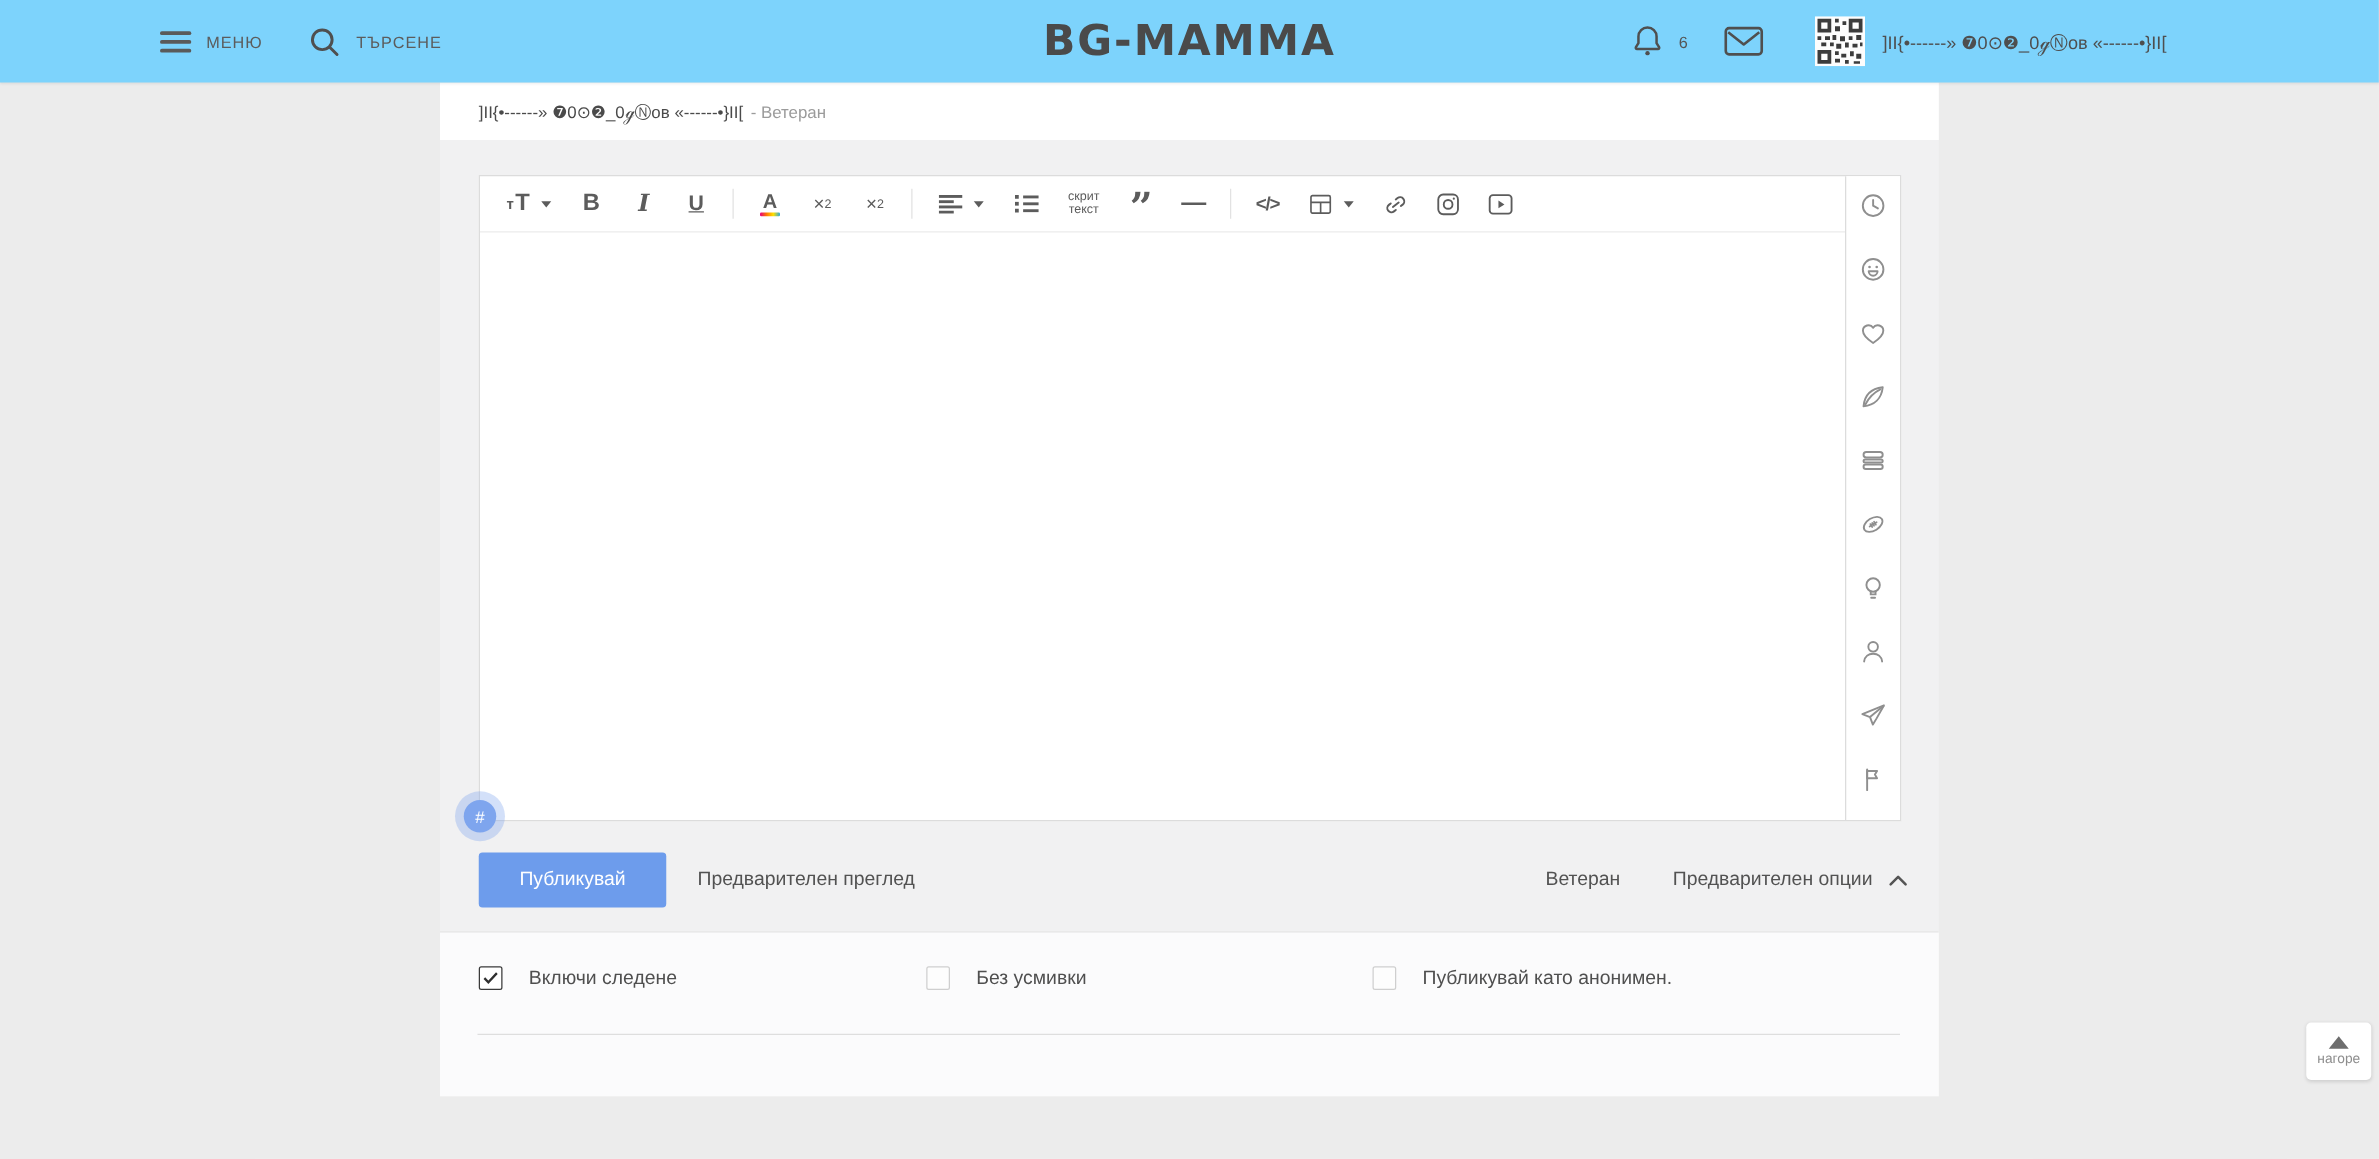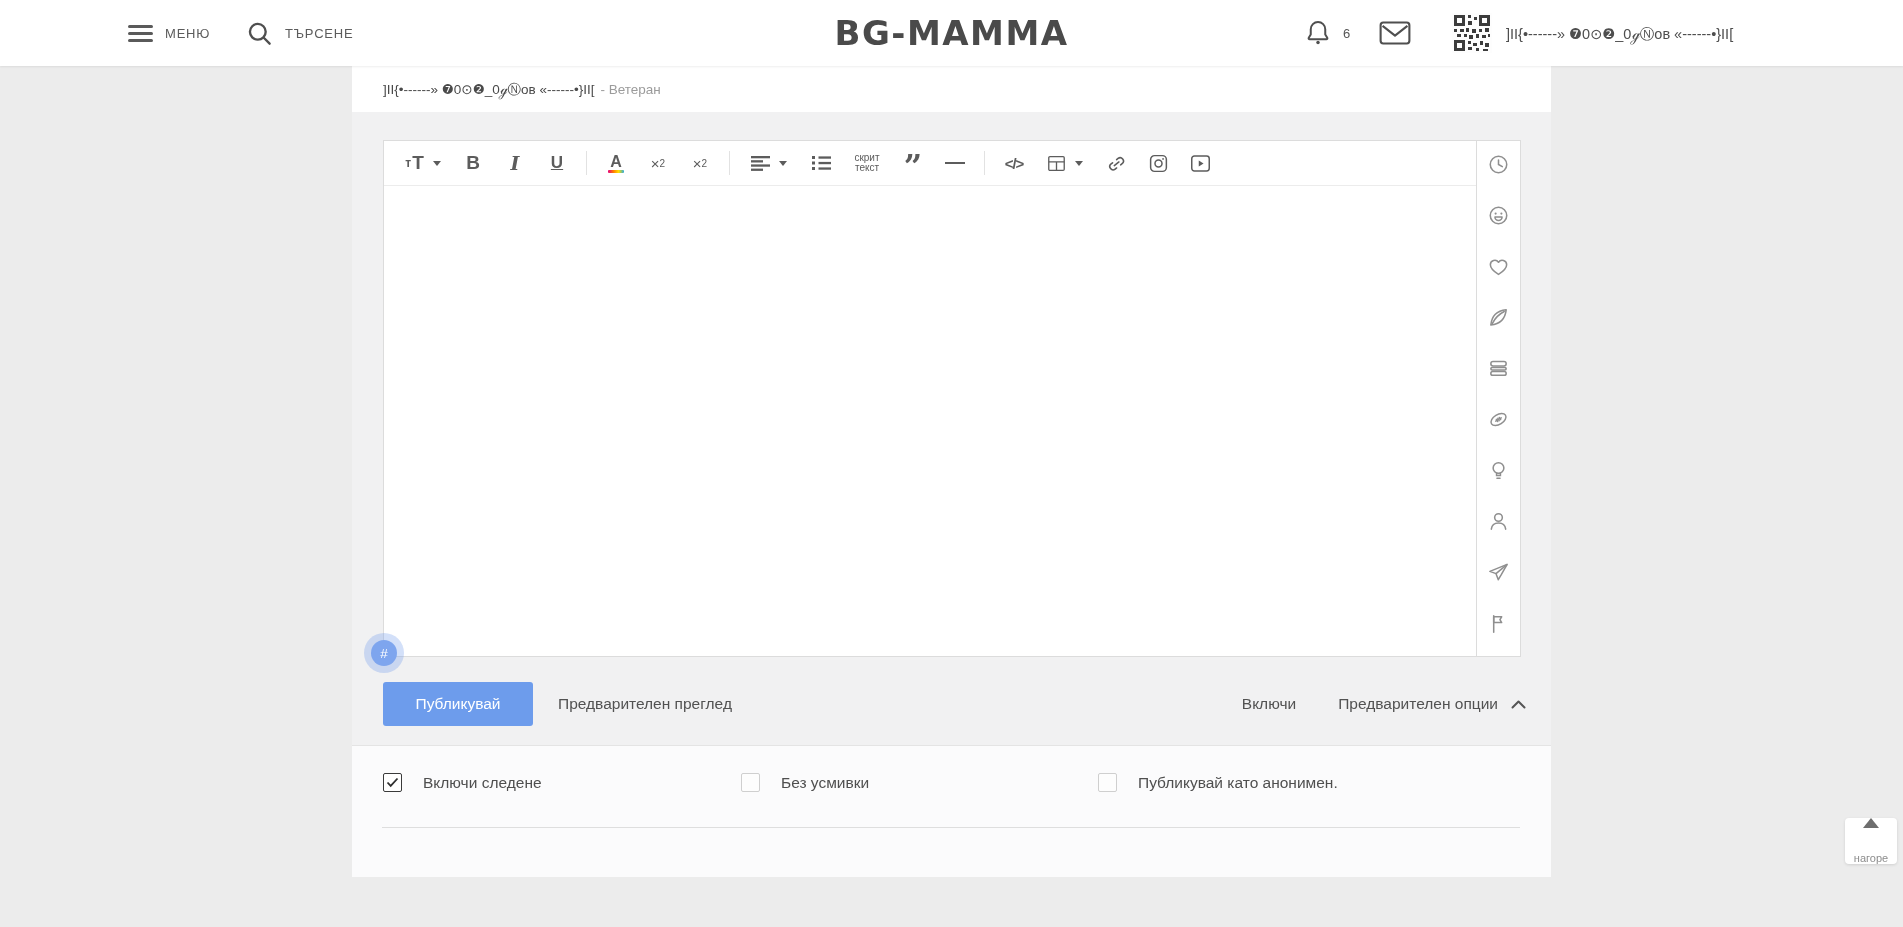--- a/index.html
+++ b/index.html
@@ -8,21 +8,21 @@
     position:relative; overflow:hidden;
     background:#ececec;
     font-family:"Liberation Sans","DejaVu Sans",sans-serif;
     color:#4f4f4f;
   }
   svg { display:block; }
 
   
   .header {
     position:absolute; top:0; left:0; width:1903px; height:66px;
-    background:#ffffff; box-shadow:0 1px 2px rgba(0,0,0,.07); z-index:20;
+    background:#7dd3fc; box-shadow:0 1px 2px rgba(0,0,0,.07); z-index:20;
   }
   .hdr-item { position:absolute; top:0; height:66px; display:flex; align-items:center; gap:12px; cursor:pointer; }
   .menu-btn { left:128px; }
   .search-btn { left:246px; }
   .hdr-label { font-size:13px; letter-spacing:.8px; color:#5c5c5c; }
   .hamburger { width:25px; display:flex; flex-direction:column; gap:4px; }
   .hamburger span { display:block; height:3px; border-radius:2px; background:#5a5a5a; }
   .logo {
     position:absolute; left:50%; top:0; transform:translateX(-50%);
     height:66px; display:flex; align-items:center;
@@ -118,21 +118,21 @@
   .checkbox svg { visibility:hidden; }
   .checkbox.checked { border:1.5px solid #3a3a3a; background:#fff; }
   .checkbox.checked svg { visibility:visible; }
   .opt-label { margin-left:21px; font-size:15.5px; color:#4f4f4f; }
   .opt-hr { position:absolute; left:30px; right:31px; top:81px; height:1px; background:#dedede; }
 
   
   .scroll-top {
     position:absolute; left:1845px; top:818px; width:52px; height:46px;
     background:#fff; border-radius:4px; box-shadow:0 1px 3px rgba(0,0,0,.12);
-    display:flex; flex-direction:column; align-items:center; justify-content:space-between; gap:3px;
+    display:flex; flex-direction:column; align-items:center; justify-content:center; gap:3px;
     cursor:pointer; z-index:15;
   }
   .tri-up { width:0; height:0; border-left:8px solid transparent; border-right:8px solid transparent; border-bottom:10px solid #6e6e6e; }
   .scroll-top-label { font-size:11px; color:#8d8d8d; line-height:11px; }
 </style>
 </head>
 <body>
 
 <div class="header">
   <div class="hdr-item menu-btn">
@@ -388,21 +388,21 @@
 
   <div class="hash-fab">
     <span class="hash-halo"></span>
     <span class="hash-core">#</span>
   </div>
 
   <div class="actions-row">
     <div class="publish-btn">Публикувай</div>
     <div class="preview-btn">Предварителен преглед</div>
     <div class="right-actions">
-      <span class="txt-action">Включи</span>
+      <span class="txt-action">Ветеран</span>
       <span class="txt-action">
         <span>Предварителен опции</span>
         <svg width="15" height="9" viewBox="0 0 15 9" fill="none" stroke="#555" stroke-width="2" stroke-linecap="round" stroke-linejoin="round">
           <path d="M1.5 7.5L7.5 1.5l6 6"></path>
         </svg>
       </span>
     </div>
   </div>
 
   <div class="options">

